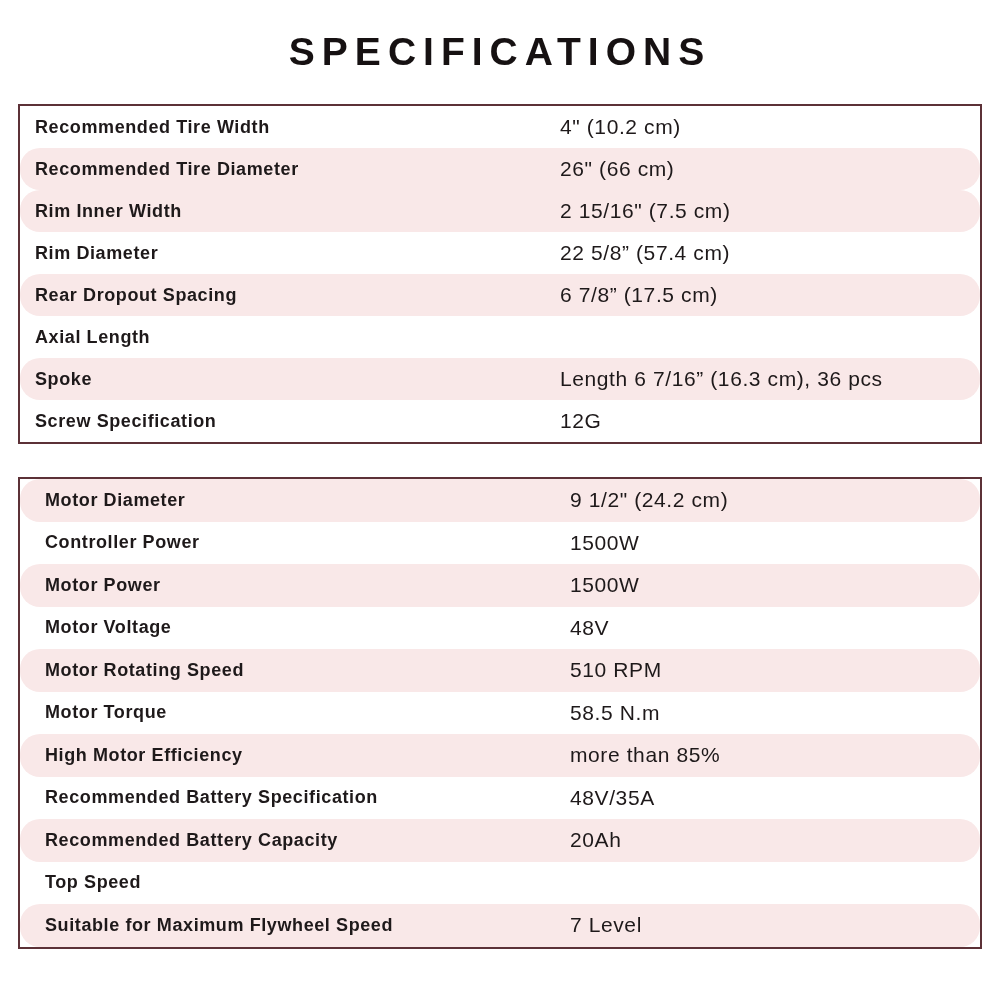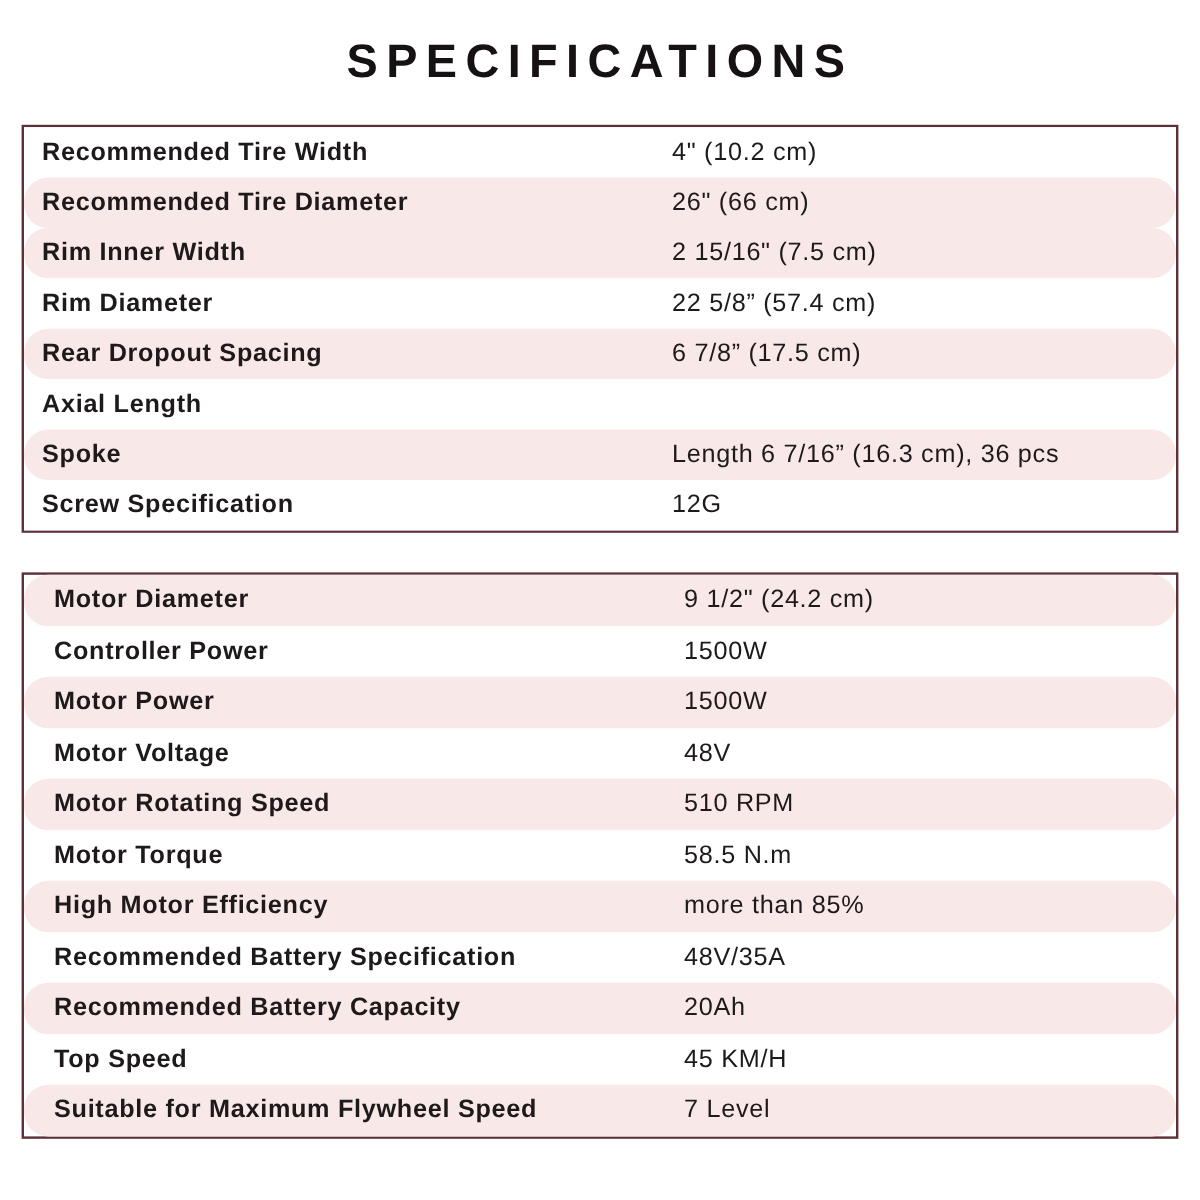--- a/index.html
+++ b/index.html
@@ -45,21 +45,21 @@
     background: var(--plain);
   }
   .row.shaded {
     background: var(--shaded);
     border-radius: 20px;
   }
   .label {
     flex: 0 0 540px;
     padding-left: 15px;
     font-weight: 700;
-    font-size: 21px;
+    font-size: 18px;
     letter-spacing: 0.6px;
     color: var(--text);
     white-space: nowrap;
   }
   .value {
     flex: 1 1 auto;
     font-weight: 400;
     font-size: 21px;
     letter-spacing: 0.6px;
     color: var(--text);
@@ -137,19 +137,18 @@
     <div class="row">
       <div class="label">Recommended Battery Specification</div>
       <div class="value">48V/35A</div>
     </div>
     <div class="row shaded">
       <div class="label">Recommended Battery Capacity</div>
       <div class="value">20Ah</div>
     </div>
     <div class="row">
       <div class="label">Top Speed</div>
-      <div class="value">45 KM/H</div>
     </div>
     <div class="row shaded">
       <div class="label">Suitable for Maximum Flywheel Speed</div>
       <div class="value">7 Level</div>
     </div>
   </div>
 
 </body></html>

